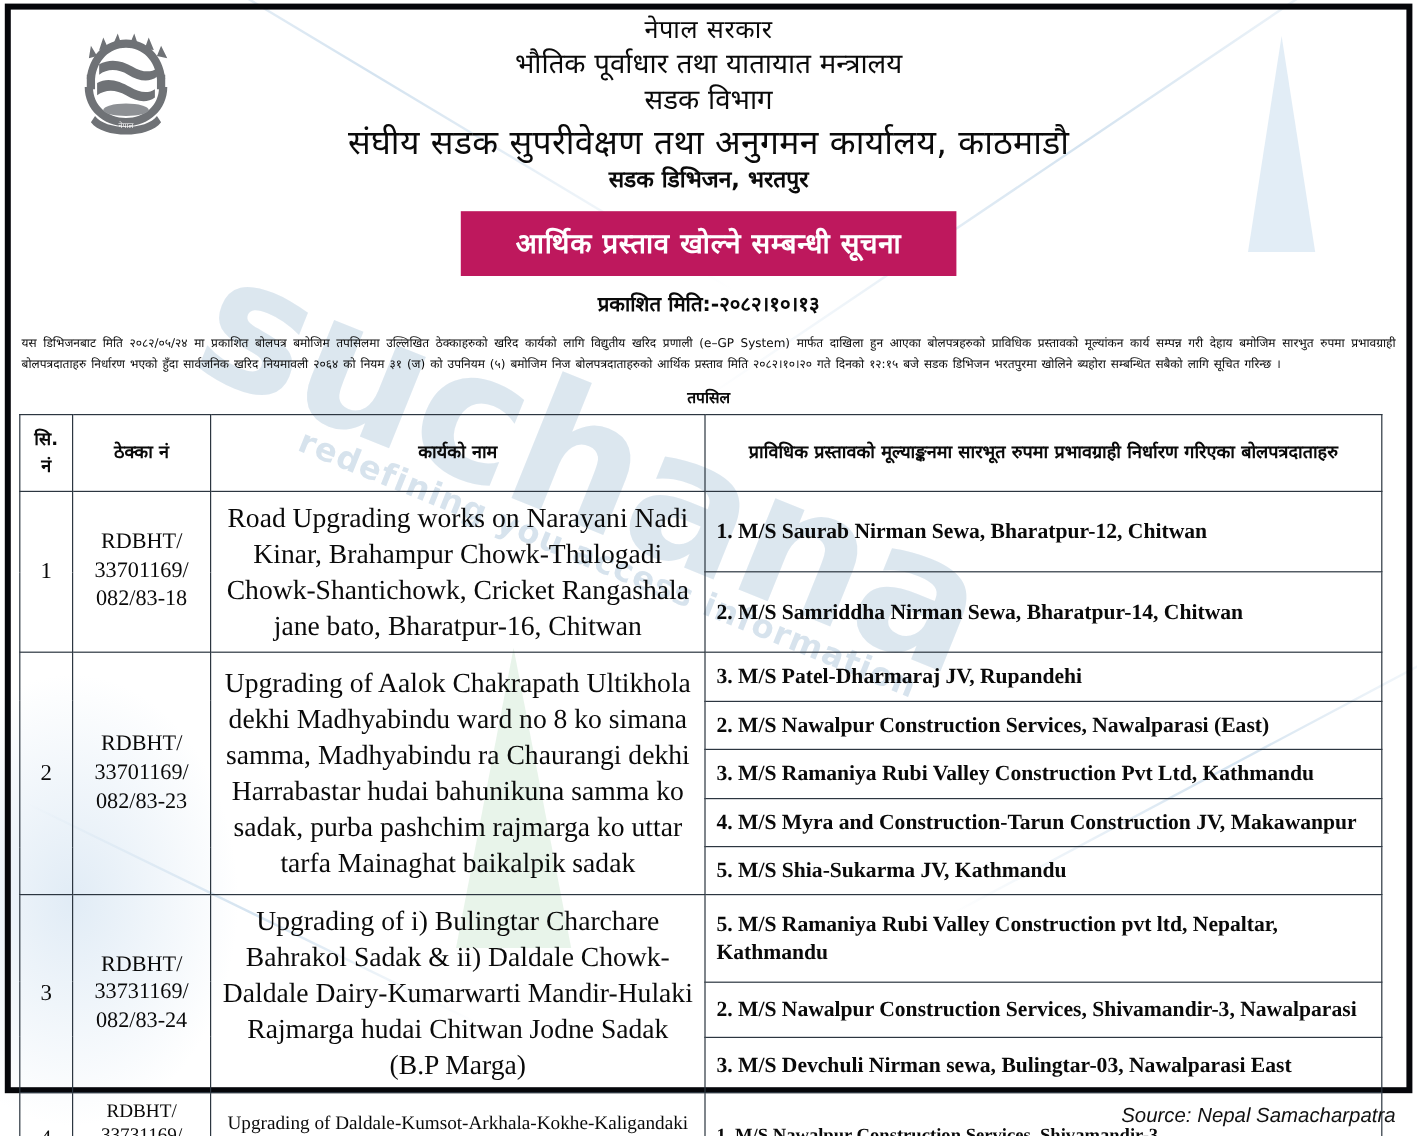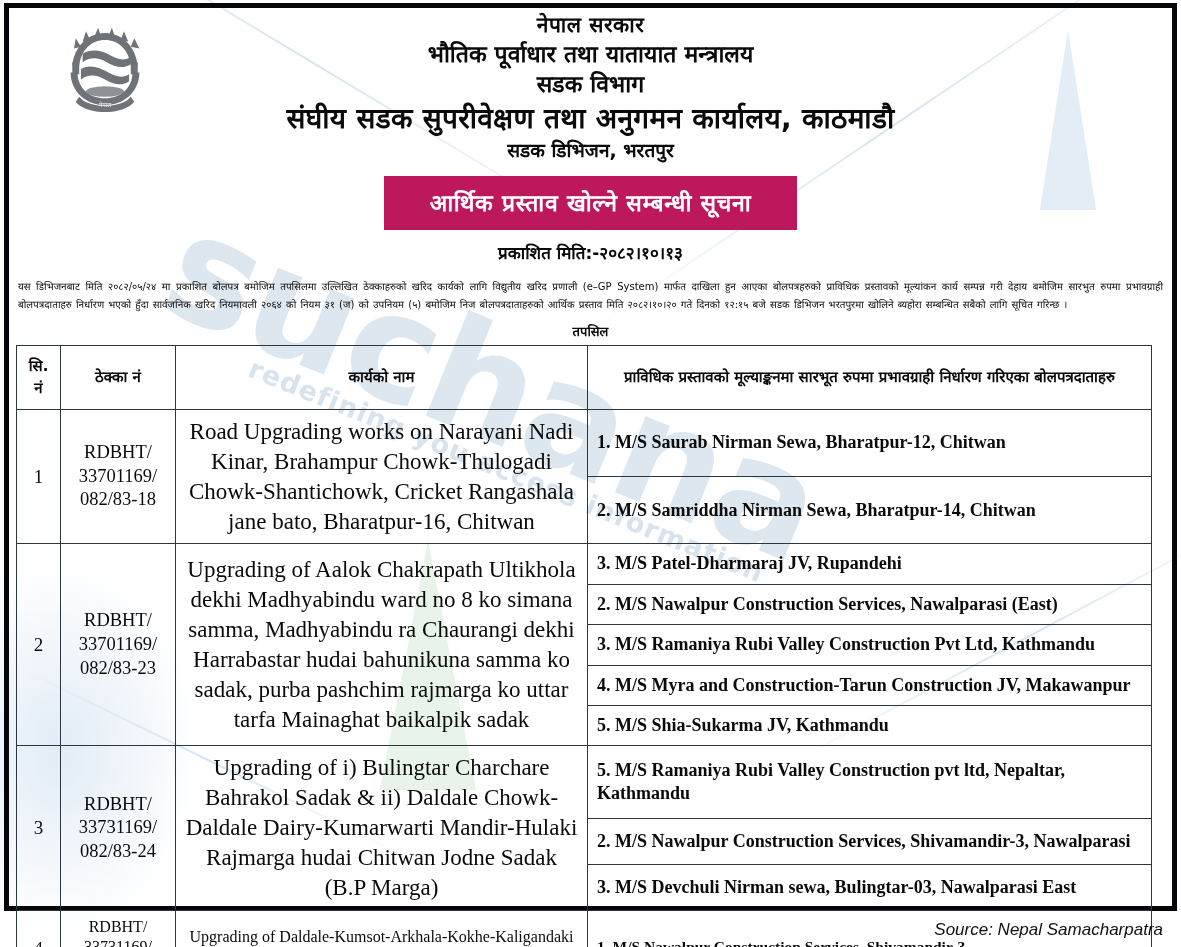--- a/index.html
+++ b/index.html
@@ -112,21 +112,21 @@
   }
   .emblem {
     position: absolute;
     left: 46px;
     top: 16px;
     width: 86px;
     height: 104px;
   }
   .nep {
     font-family: "DejaVu Sans", sans-serif;
-    font-weight: bold;
+    font-weight: normal;
     color: #0a0a0a;
     line-height: 1.25;
   }
   .line-gov      { font-size: 21px; letter-spacing: 0.5px; }
   .line-ministry { font-size: 23px; margin-top: 2px; }
   .line-dept     { font-size: 23px; margin-top: 1px; }
   .line-office   { font-size: 28px; margin-top: 2px; letter-spacing: 0.3px; }
   .line-division { font-size: 19px; margin-top: 3px; font-weight: bold; }
 
   .banner-wrap {

